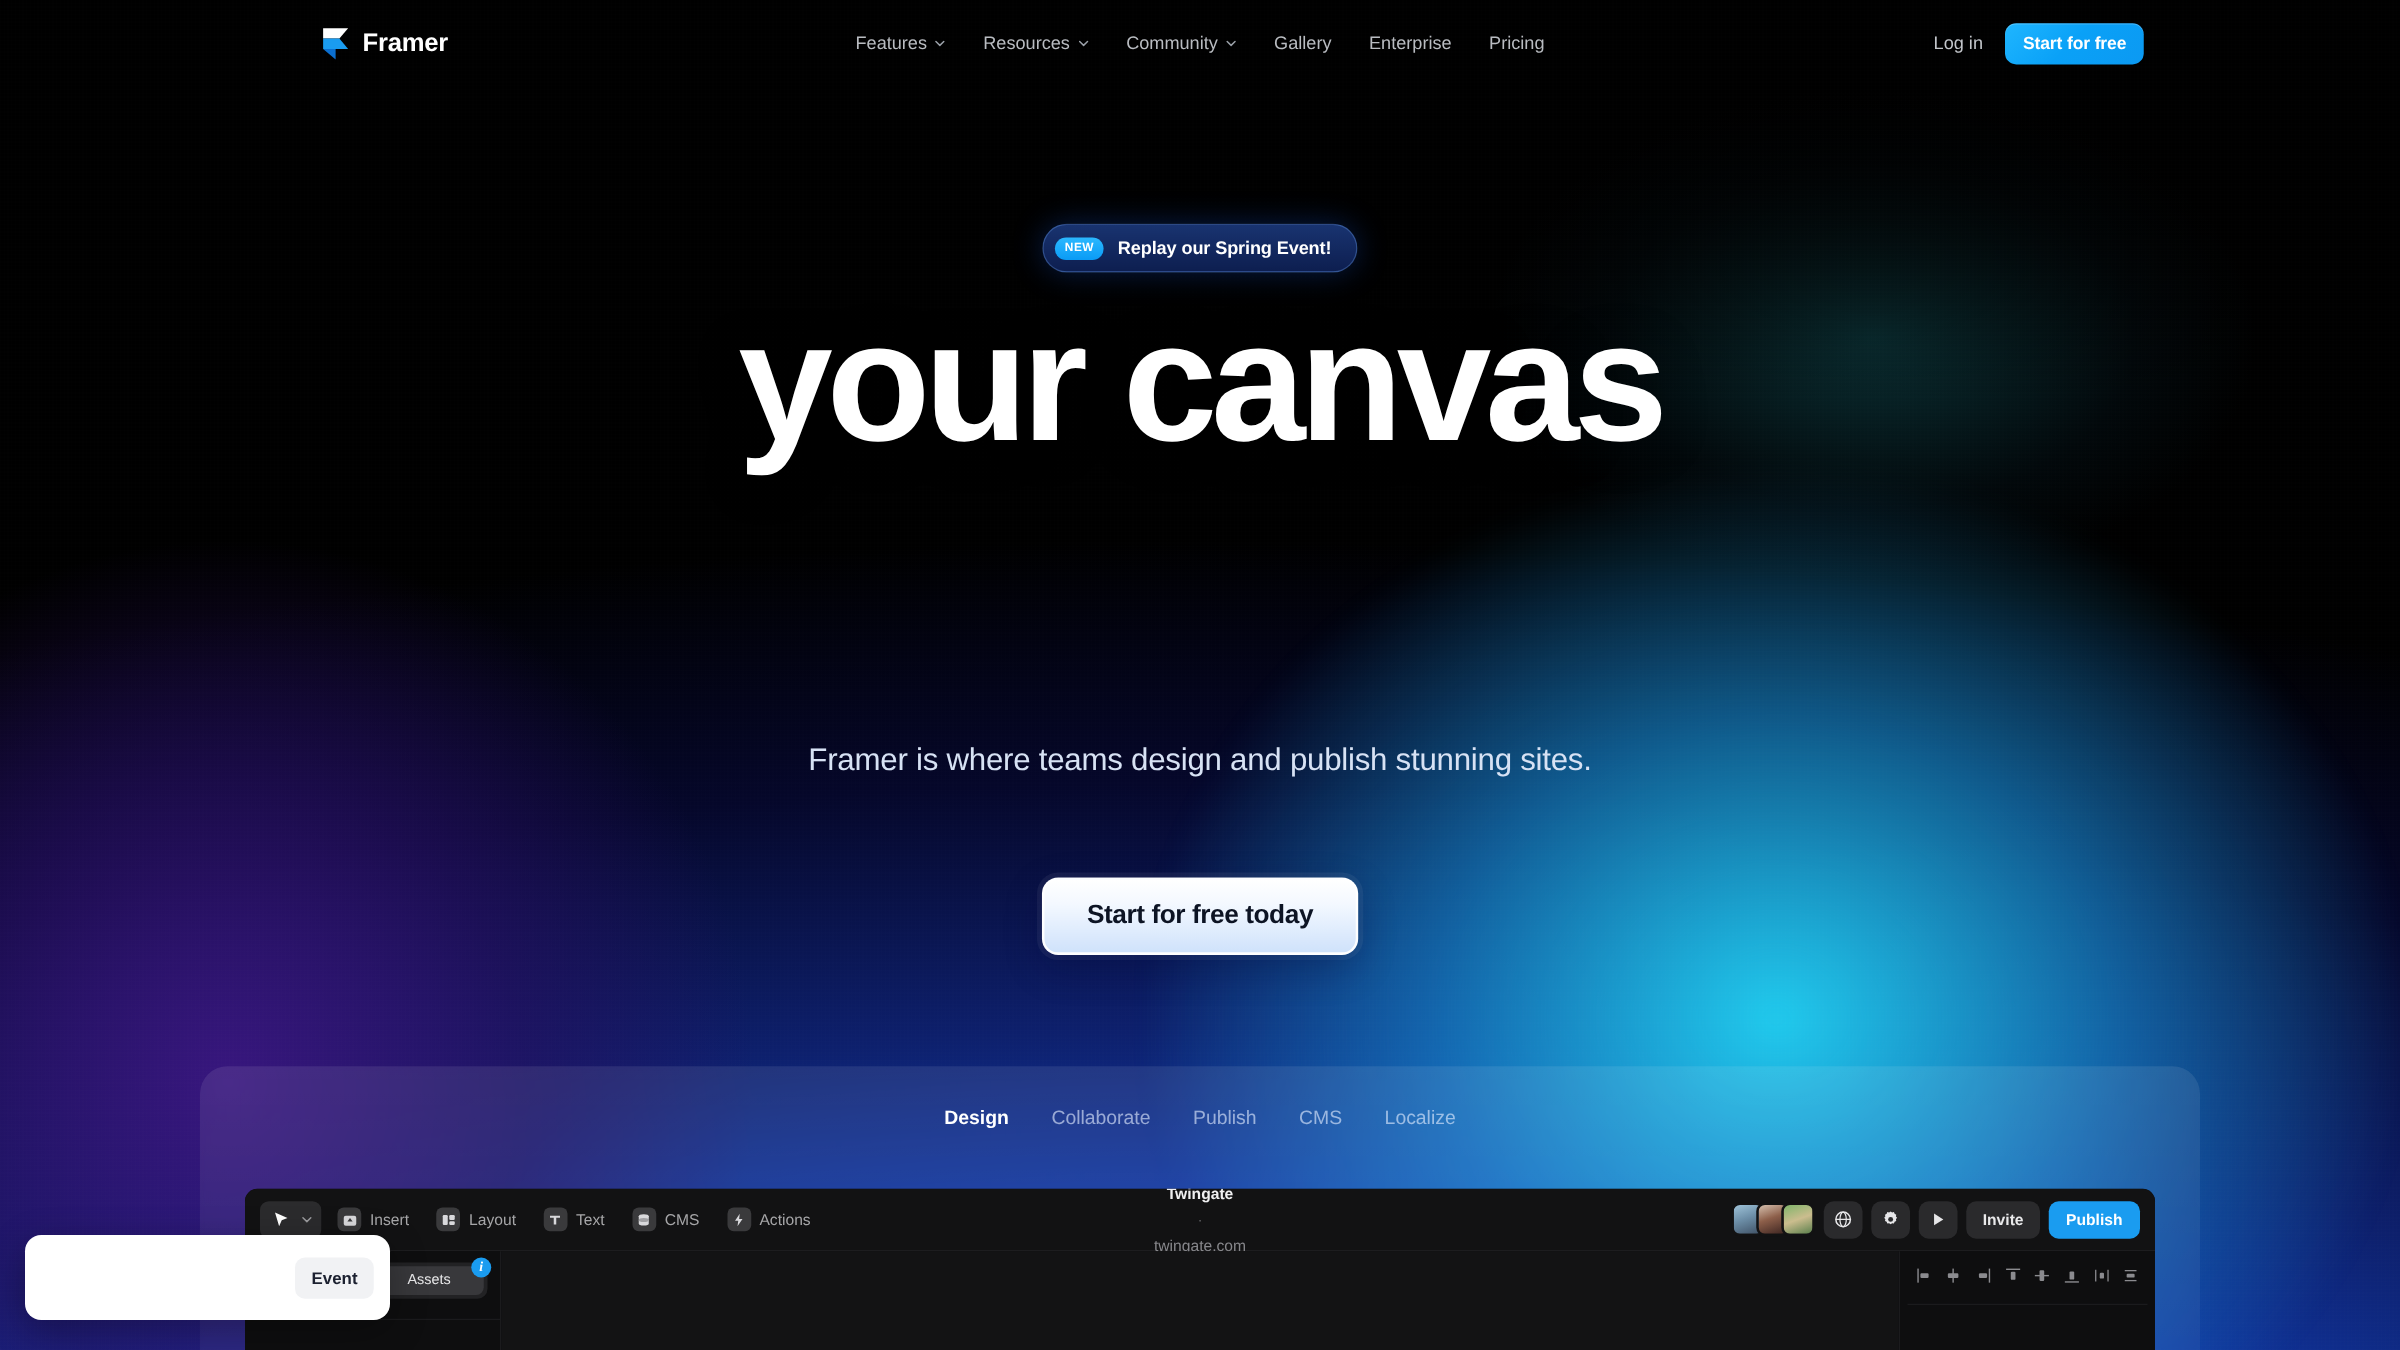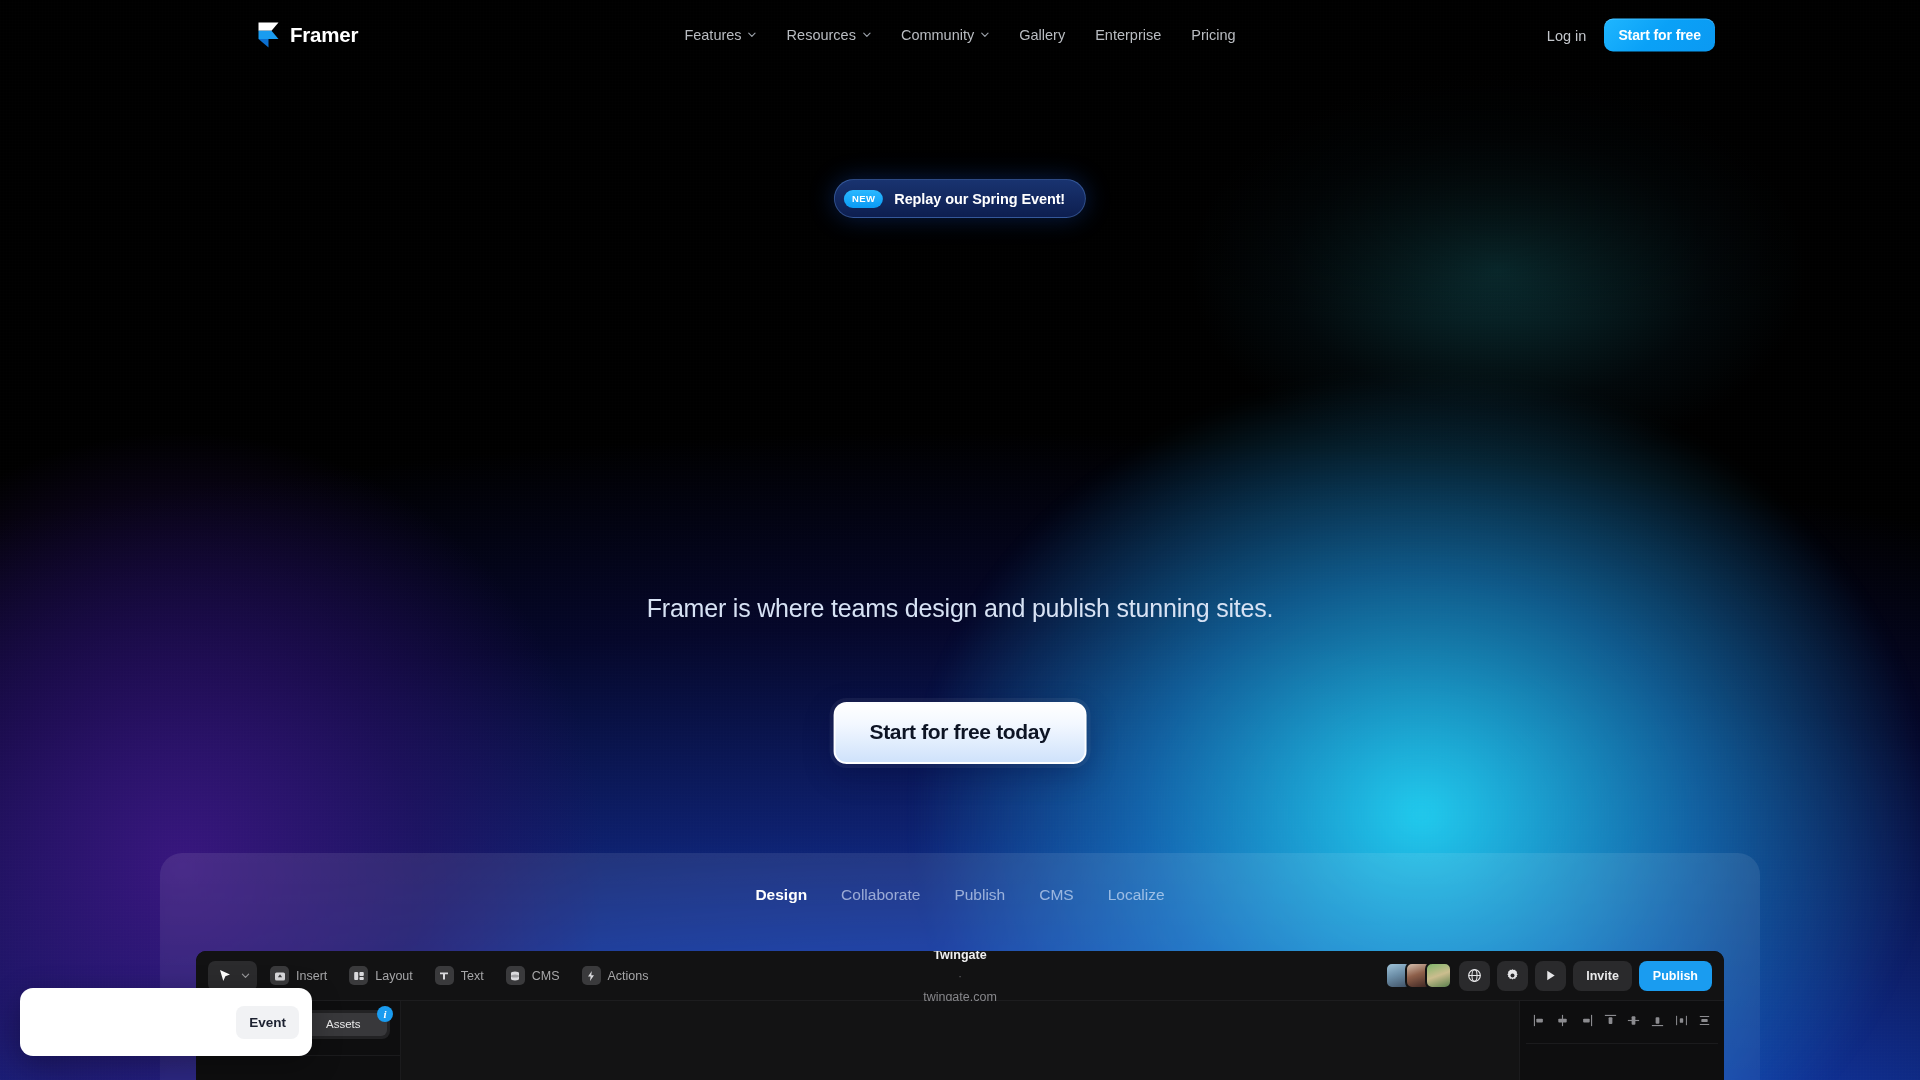--- a/index.html
+++ b/index.html
@@ -331,20 +331,21 @@
 <div class="hero">
 
   <div class="pill-wrap">
     <div class="pill">
       <span class="pill-badge">NEW</span>
       <span class="pill-text">Replay our Spring Event!</span>
     </div>
   </div>
 
   <h1 class="headline">
+    <span class="l2">your canvas</span>
   </h1>
 
   <p class="subtitle">Framer is where teams design and publish stunning sites.</p>
 
   <div class="cta-wrap">
     <button class="btn-cta">Start for free today</button>
   </div>
 </div>
 
 <div class="panel">

